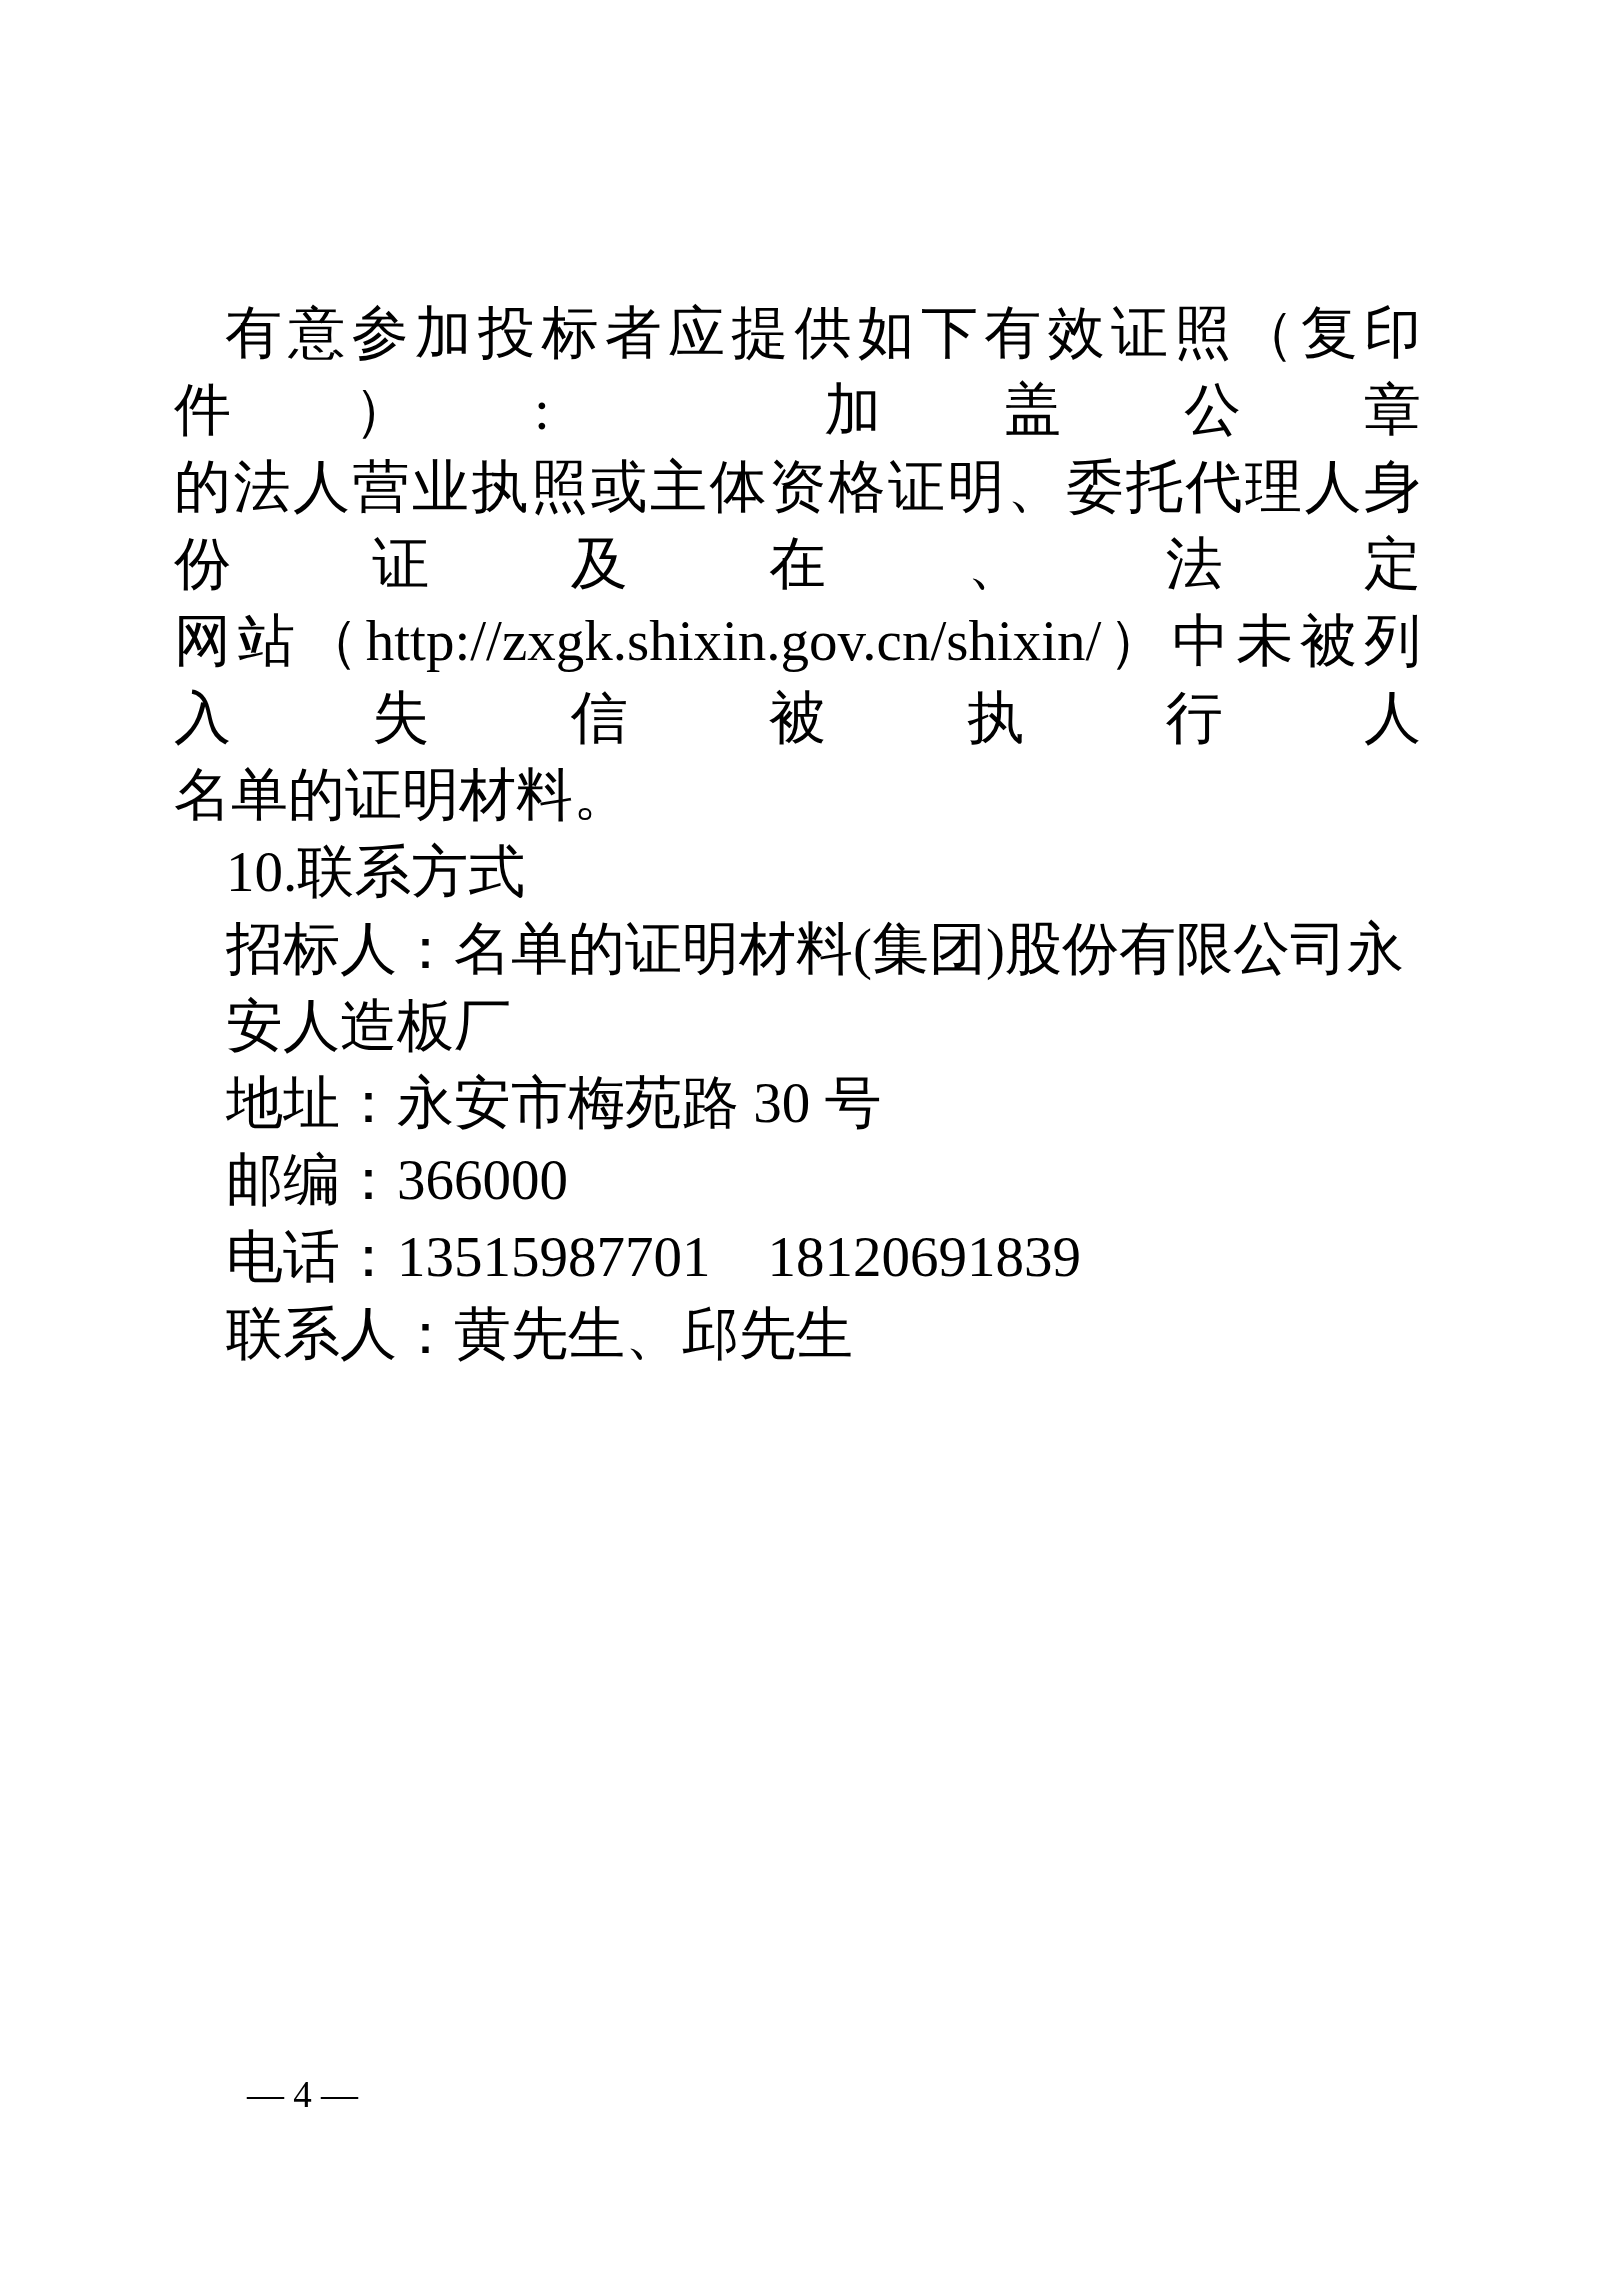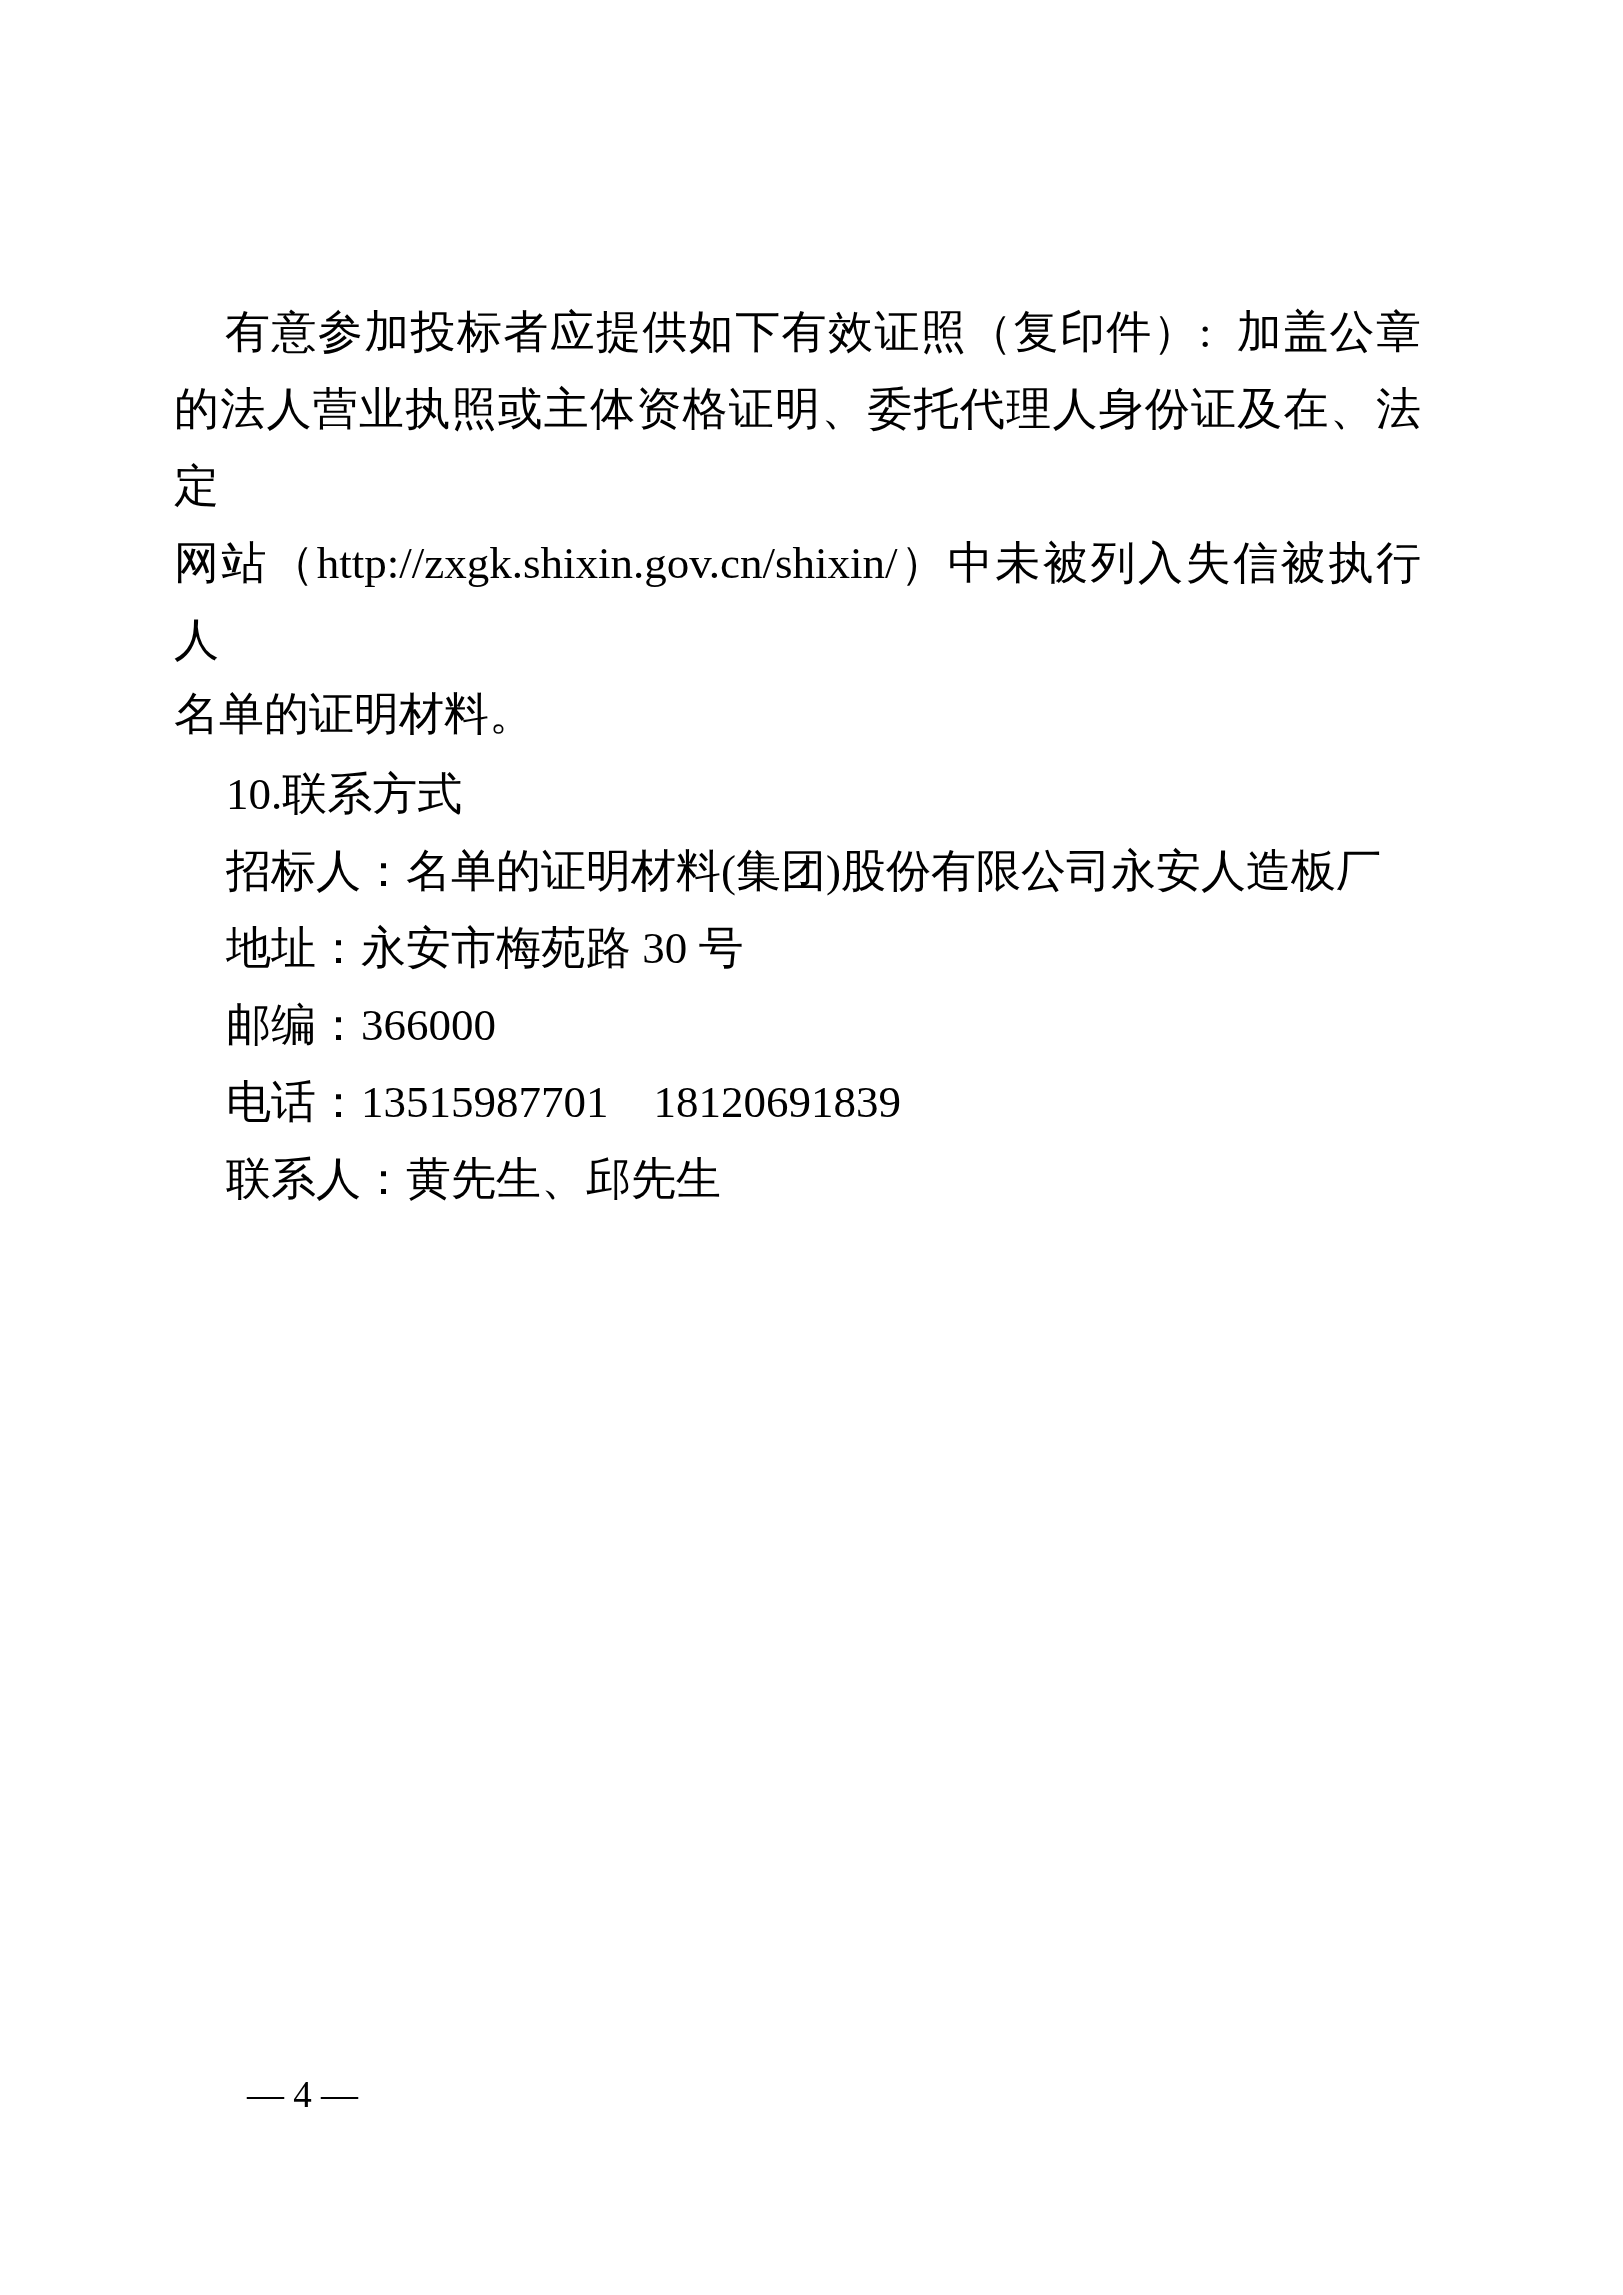--- a/index.html
+++ b/index.html
@@ -18,36 +18,35 @@
   .page {
     position: absolute;
     inset: 0;
     background: #ffffff;
   }
   .text-block {
     position: absolute;
     left: 174px;
     top: 294px;
     width: 1247px;
-    font-size: 45px;
+    font-size: 57px;
     line-height: 77px;
     letter-spacing: 0;
   }
   .para-line {
     text-align: justify;
     text-align-last: justify;
     white-space: pre-wrap;
   }
   .para-line.first {
     text-indent: 51px;
   }
   .para-line.last {
     text-align: right;
     text-align-last: left;
-    font-family: Liberation Mono, monospace;
   }
   .section-heading {
     padding-left: 52px;
     font-weight: normal;
     white-space: pre-wrap;
   }
   .contact-line {
     padding-left: 52px;
     white-space: pre-wrap;
   }

